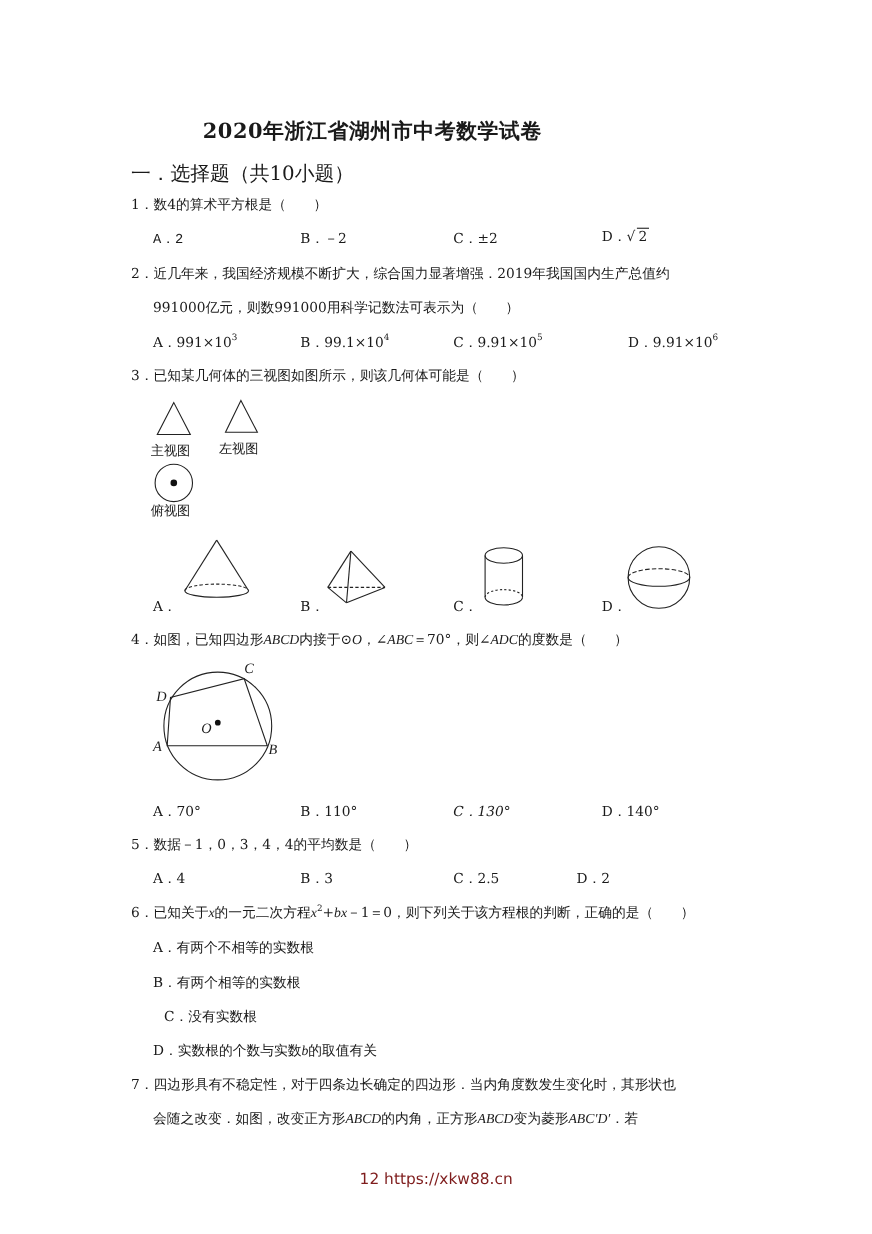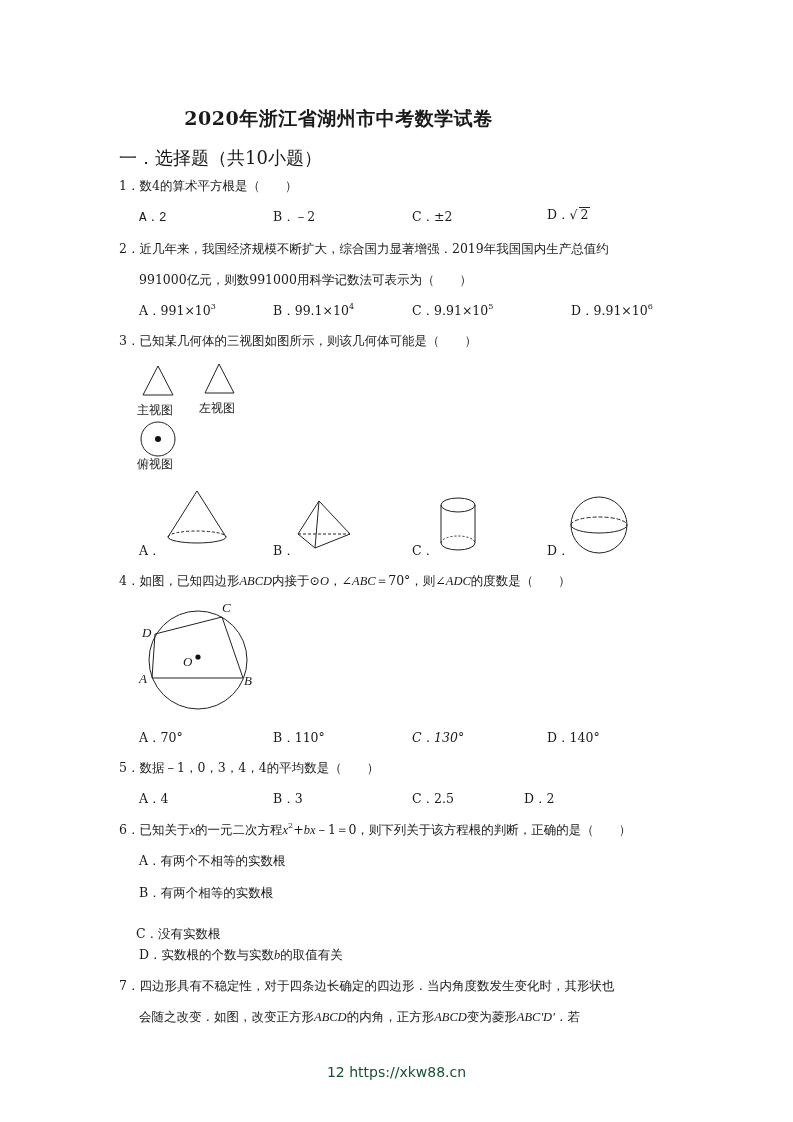--- a/index.html
+++ b/index.html
@@ -8,21 +8,21 @@
     .abs { position: absolute; white-space: nowrap; }
     .title { font-size: 19px; font-weight: bold; left: 0; width: 677px; text-align: center; top: 106px; letter-spacing: 0.5px; }
     .section { font-size: 18px; left: 119px; top: 146px; }
     .q { font-size: 12.5px; left: 119px; }
     .qc { font-size: 12.5px; left: 139px; }
     .opt { font-size: 12.5px; }
     i.m { font-family: "Liberation Serif", serif; font-style: italic; }
     sup { font-size: 8px; vertical-align: 6px; line-height: 0; }
     .sqrt { display: inline-block; border-top: 1px solid #222; padding: 0 2px; margin-left: 1px; line-height: 13px; }
     .viewlabel { font-family: "DejaVu Sans", sans-serif; font-size: 12px; }
-    .footer { font-family: "DejaVu Sans", sans-serif; font-size: 14px; color: #14532d; left: 0; width: 793px; text-align: center; top: 1064px; }
+    .footer { font-family: "DejaVu Sans", sans-serif; font-size: 14px; color: #7f1d1d; left: 0; width: 793px; text-align: center; top: 1064px; }
     svg { position: absolute; overflow: visible; }
   </style>
 </head>
 <body>
 
 <div class="abs title">2020年浙江省湖州市中考数学试卷</div>
 <div class="abs section">一．选择题（共10小题）</div>
 
 <div class="abs q" style="top:178px;">
   <span>1．</span><span>数4的算术平方根是（　　）</span>
@@ -121,21 +121,21 @@
 <div class="abs opt" style="left:139px;top:791px;">A．4</div>
 <div class="abs opt" style="left:273px;top:791px;">B．3</div>
 <div class="abs opt" style="left:412px;top:791px;">C．2.5</div>
 <div class="abs opt" style="left:524px;top:791px;">D．2</div>
 
 <div class="abs q" style="top:822px;">
   <span>6．</span><span>已知关于</span><i class="m">x</i><span>的一元二次方程</span><i class="m">x</i><sup>2</sup><span>+</span><i class="m">bx</i><span>－1＝0，则下列关于该方程根的判断，正确的是（　　）</span>
 </div>
 <div class="abs opt" style="left:139px;top:853px;text-align:center;">A．有两个不相等的实数根</div>
 <div class="abs opt" style="left:139px;top:885px;">B．有两个相等的实数根</div>
-<div class="abs opt" style="left:136px;top:916px;margin-top:10px;">C．没有实数根</div>
+<div class="abs opt" style="left:149px;top:916px;">C．没有实数根</div>
 <div class="abs opt" style="left:139px;top:947px;">
   <span>D．实数根的个数与实数</span><i class="m">b</i><span>的取值有关</span>
 </div>
 
 <div class="abs q" style="top:978px;">
   <span>7．</span><span>四边形具有不稳定性，对于四条边长确定的四边形．当内角度数发生变化时，其形状也</span>
 </div>
 <div class="abs qc" style="top:1009px;">
   <span>会随之改变．如图，改变正方形</span><i class="m">ABCD</i><span>的内角，正方形</span><i class="m">ABCD</i><span>变为菱形</span><i class="m">ABC′D′</i><span>．若</span>
 </div>

